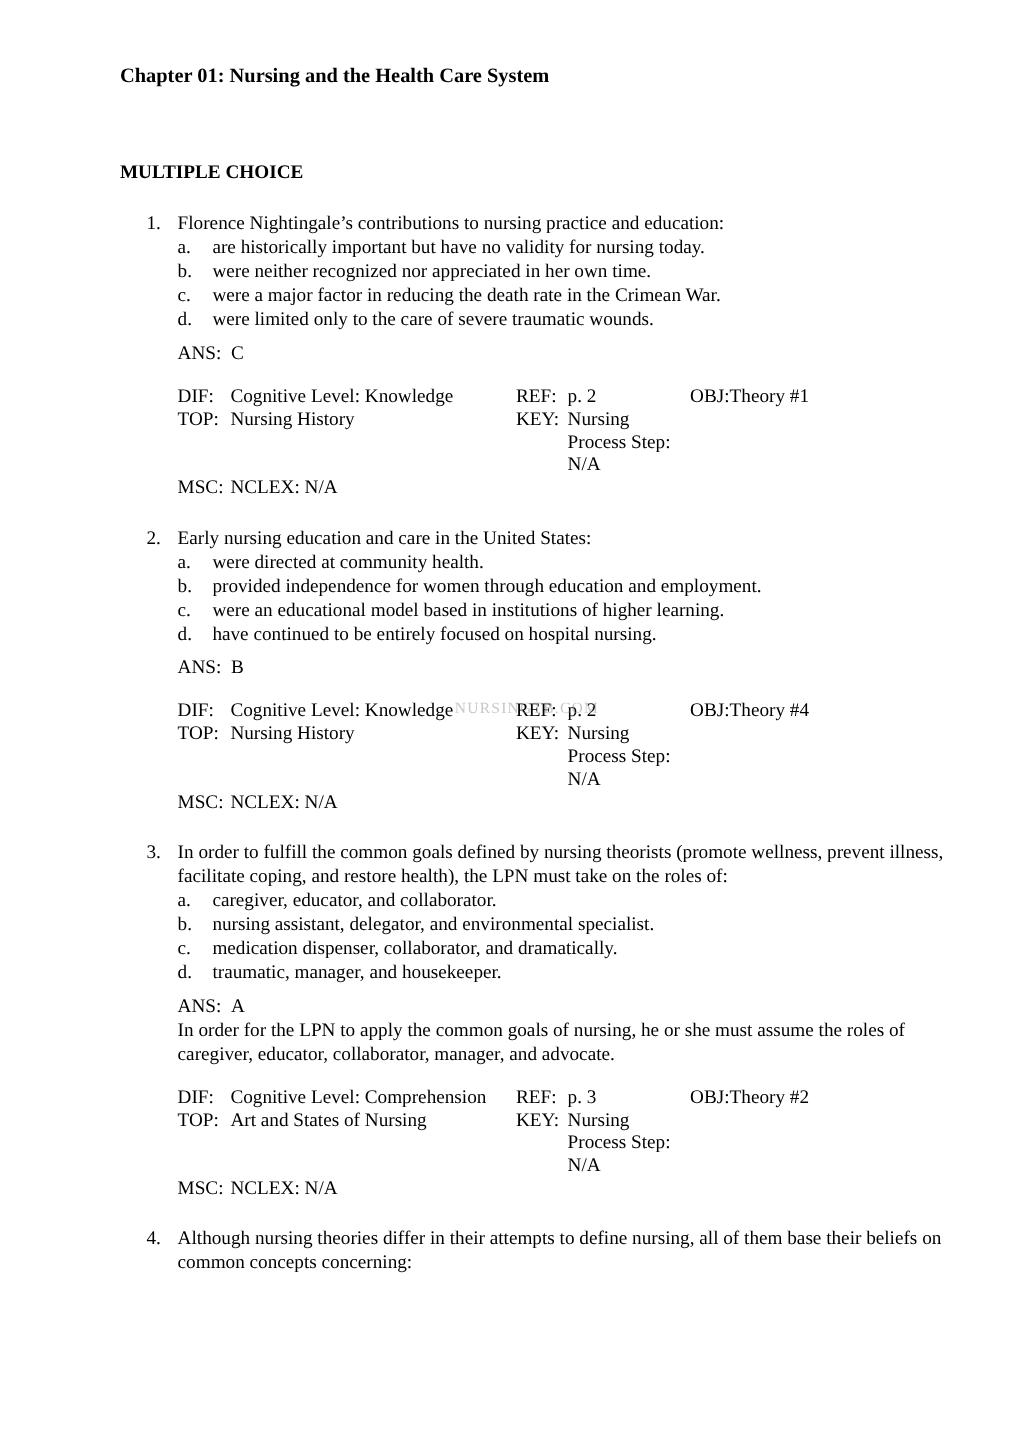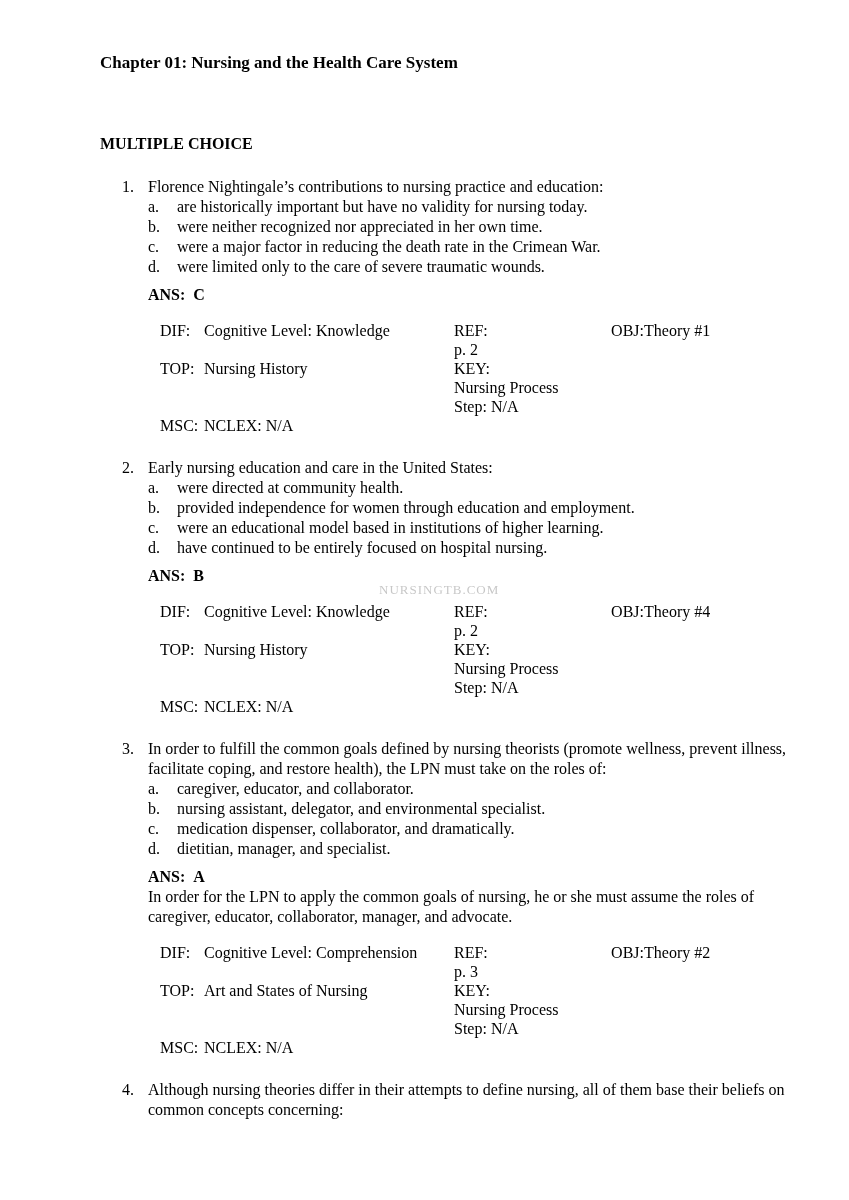--- a/index.html
+++ b/index.html
@@ -30,27 +30,27 @@
   .q-num {
     margin-left: 22px;
     width: 26px;
     flex-shrink: 0;
   }
   .q-body { flex: 1; min-width: 0; }
   .option { display: flex; }
   .opt-letter { width: 29px; flex-shrink: 0; }
   .opt-text { flex: 1; }
   .ans-block { margin-top: 8px; }
-  .ans-line { display: flex; font-weight: bold; }
+  .ans-line { display: flex; }
   .ans-label { margin-right: 8px; }
   .meta { margin-top: 16px; line-height: 19px; }
   .meta-row { display: flex; }
-  .m-col { display: flex; margin-left: 12px; }
+  .m-col { display: flex; }
   .m-col1 { width: 282px; flex-shrink: 0; }
-  .m-col2 { width: 135px; flex-shrink: 0; flex-direction: column; }
+  .m-col2 { width: 135px; flex-shrink: 0; }
   .m-col3 { flex: 1; text-align: right; }
   .m-label { width: 44px; flex-shrink: 0; }
   .m-col2 .m-label, .m-col3 .m-label { width: 43px; }
   .watermark {
     position: absolute;
     left: 379px;
     top: 580px;
     font-size: 13px;
     letter-spacing: 1px;
     color: #9a9a9a;
@@ -207,21 +207,21 @@
         <div class="option">
           <span class="opt-letter">b.</span>
           <span class="opt-text">nursing assistant, delegator, and environmental specialist.</span>
         </div>
         <div class="option">
           <span class="opt-letter">c.</span>
           <span class="opt-text">medication dispenser, collaborator, and dramatically.</span>
         </div>
         <div class="option">
           <span class="opt-letter">d.</span>
-          <span class="opt-text">dietitian, manager, and specialist.</span>
+          <span class="opt-text">traumatic, manager, and housekeeper.</span>
         </div>
         <div class="ans-block">
           <div class="ans-line">
             <span class="ans-label">ANS:</span>
             <span class="ans-value">A</span>
           </div>
           <div class="rationale">In order for the LPN to apply the common goals of nursing, he or she must assume the roles of caregiver, educator, collaborator, manager, and advocate.</div>
         </div>
         <div class="meta">
           <div class="meta-row">

